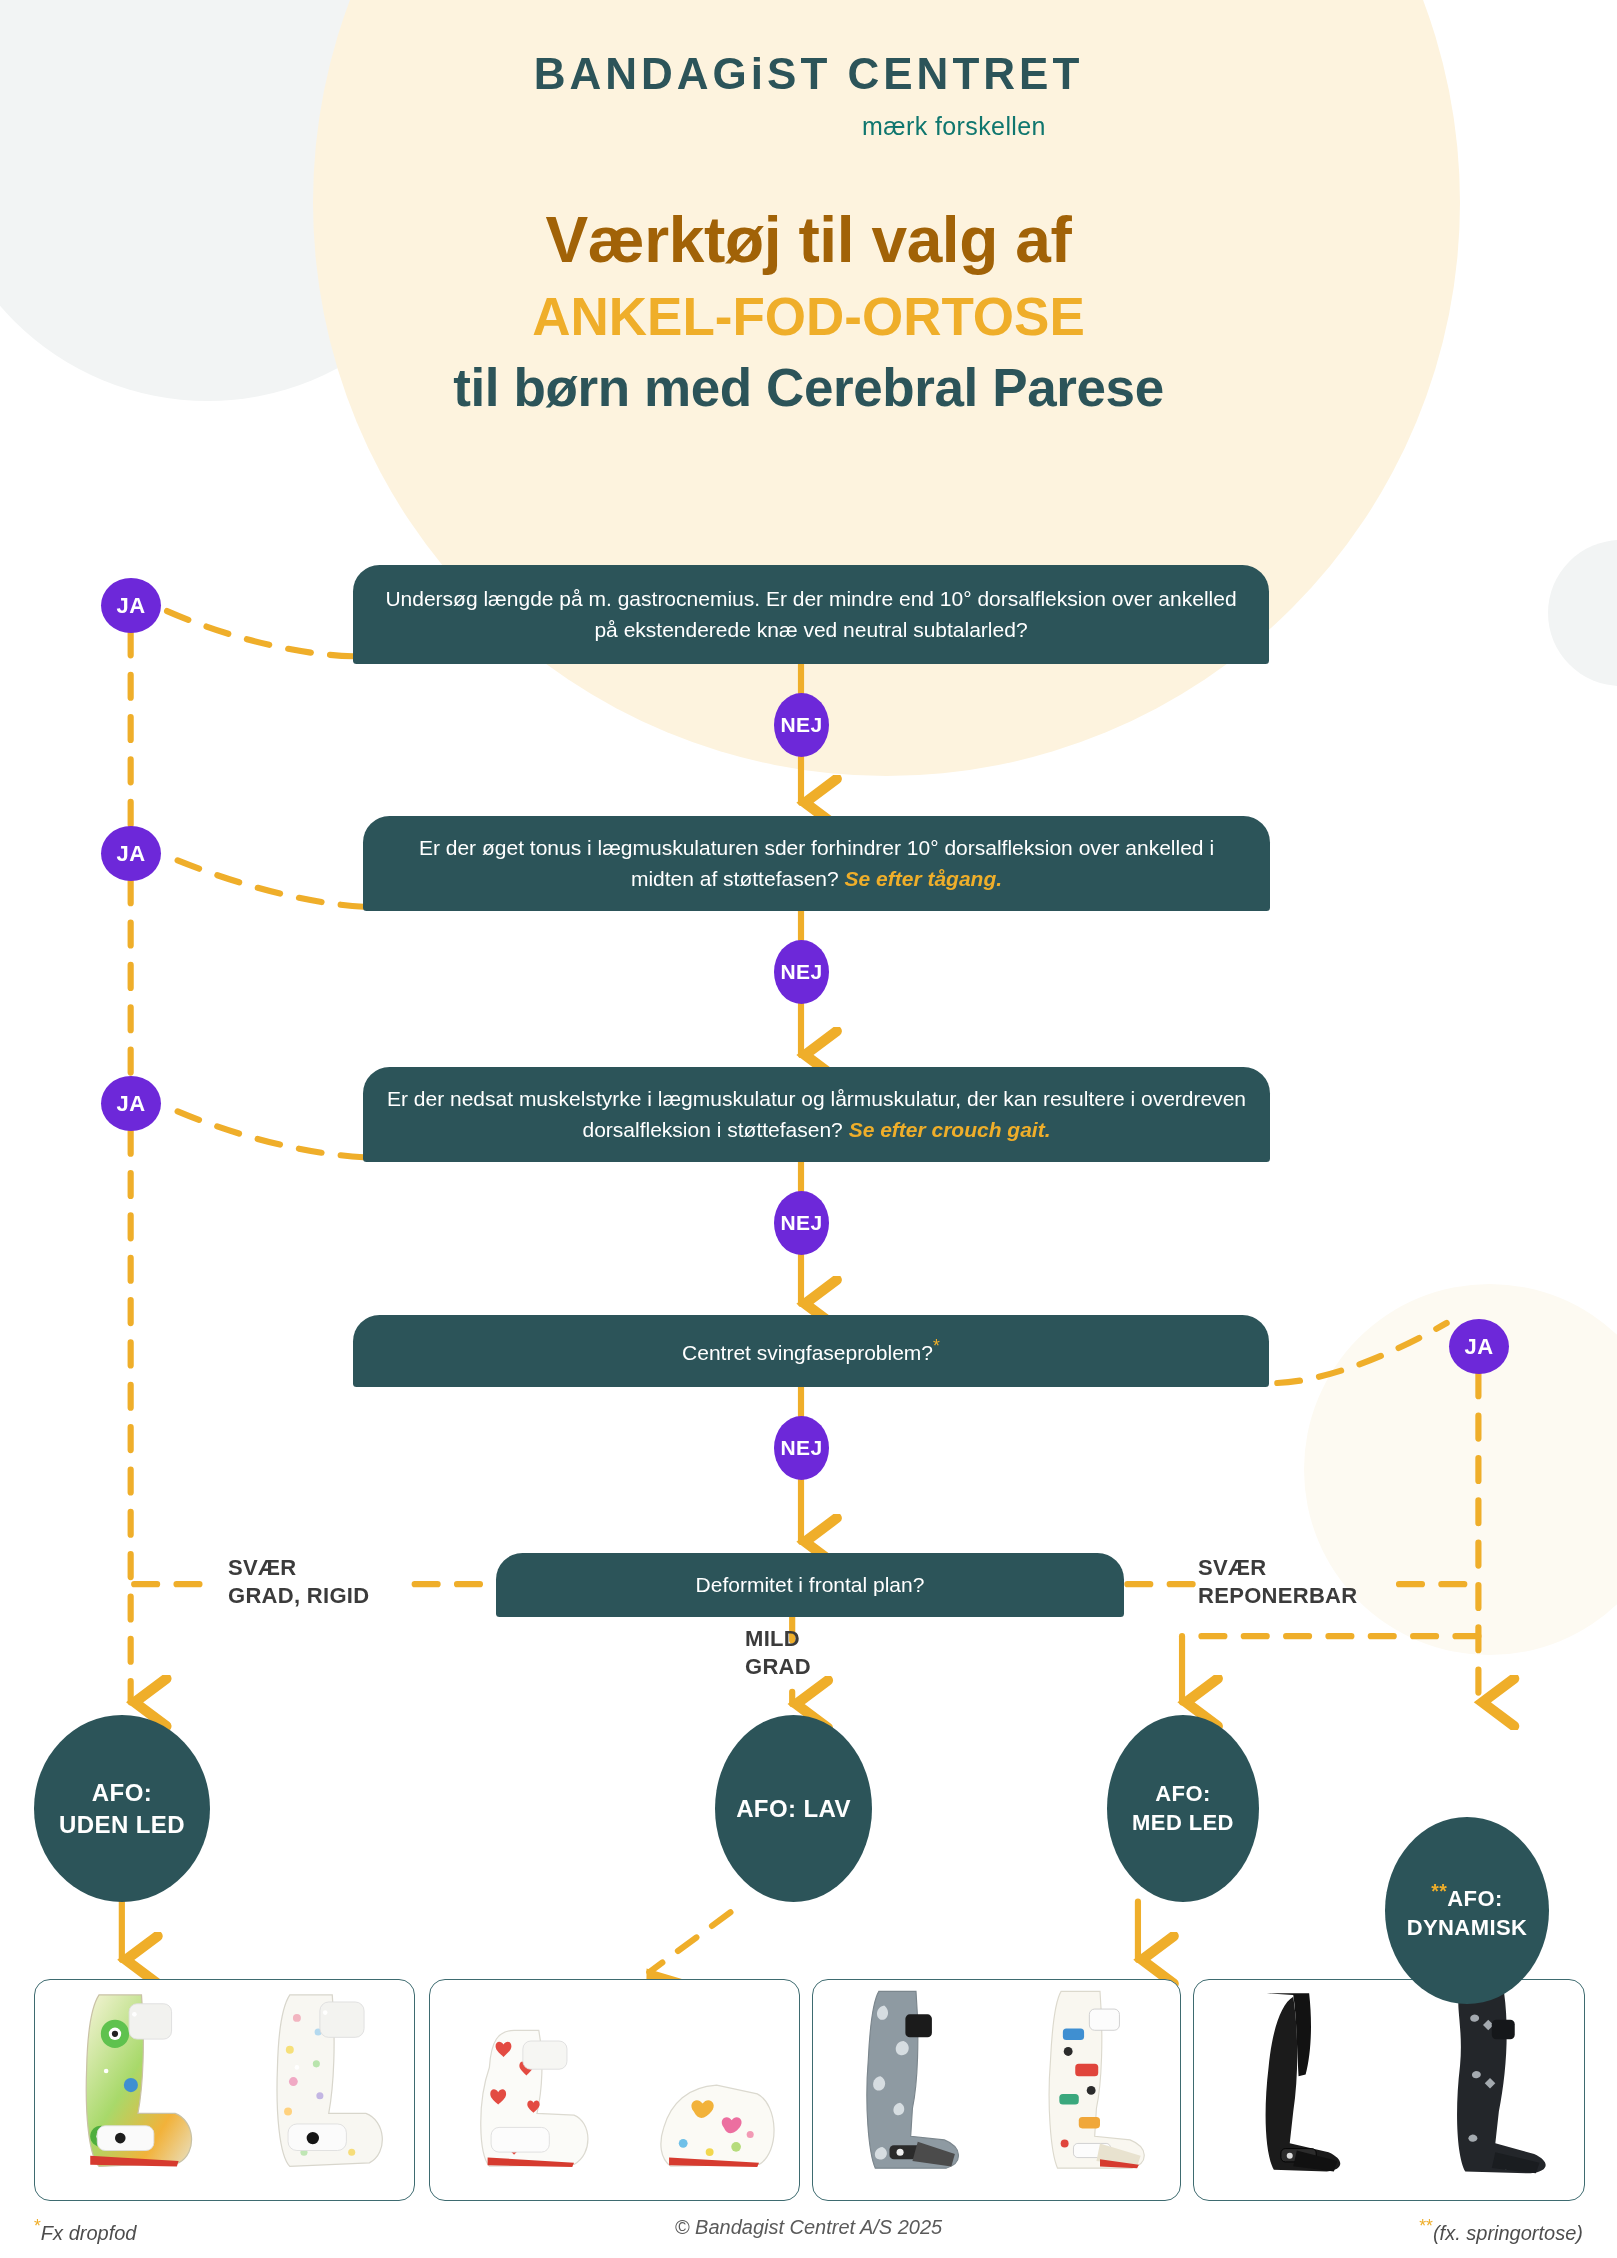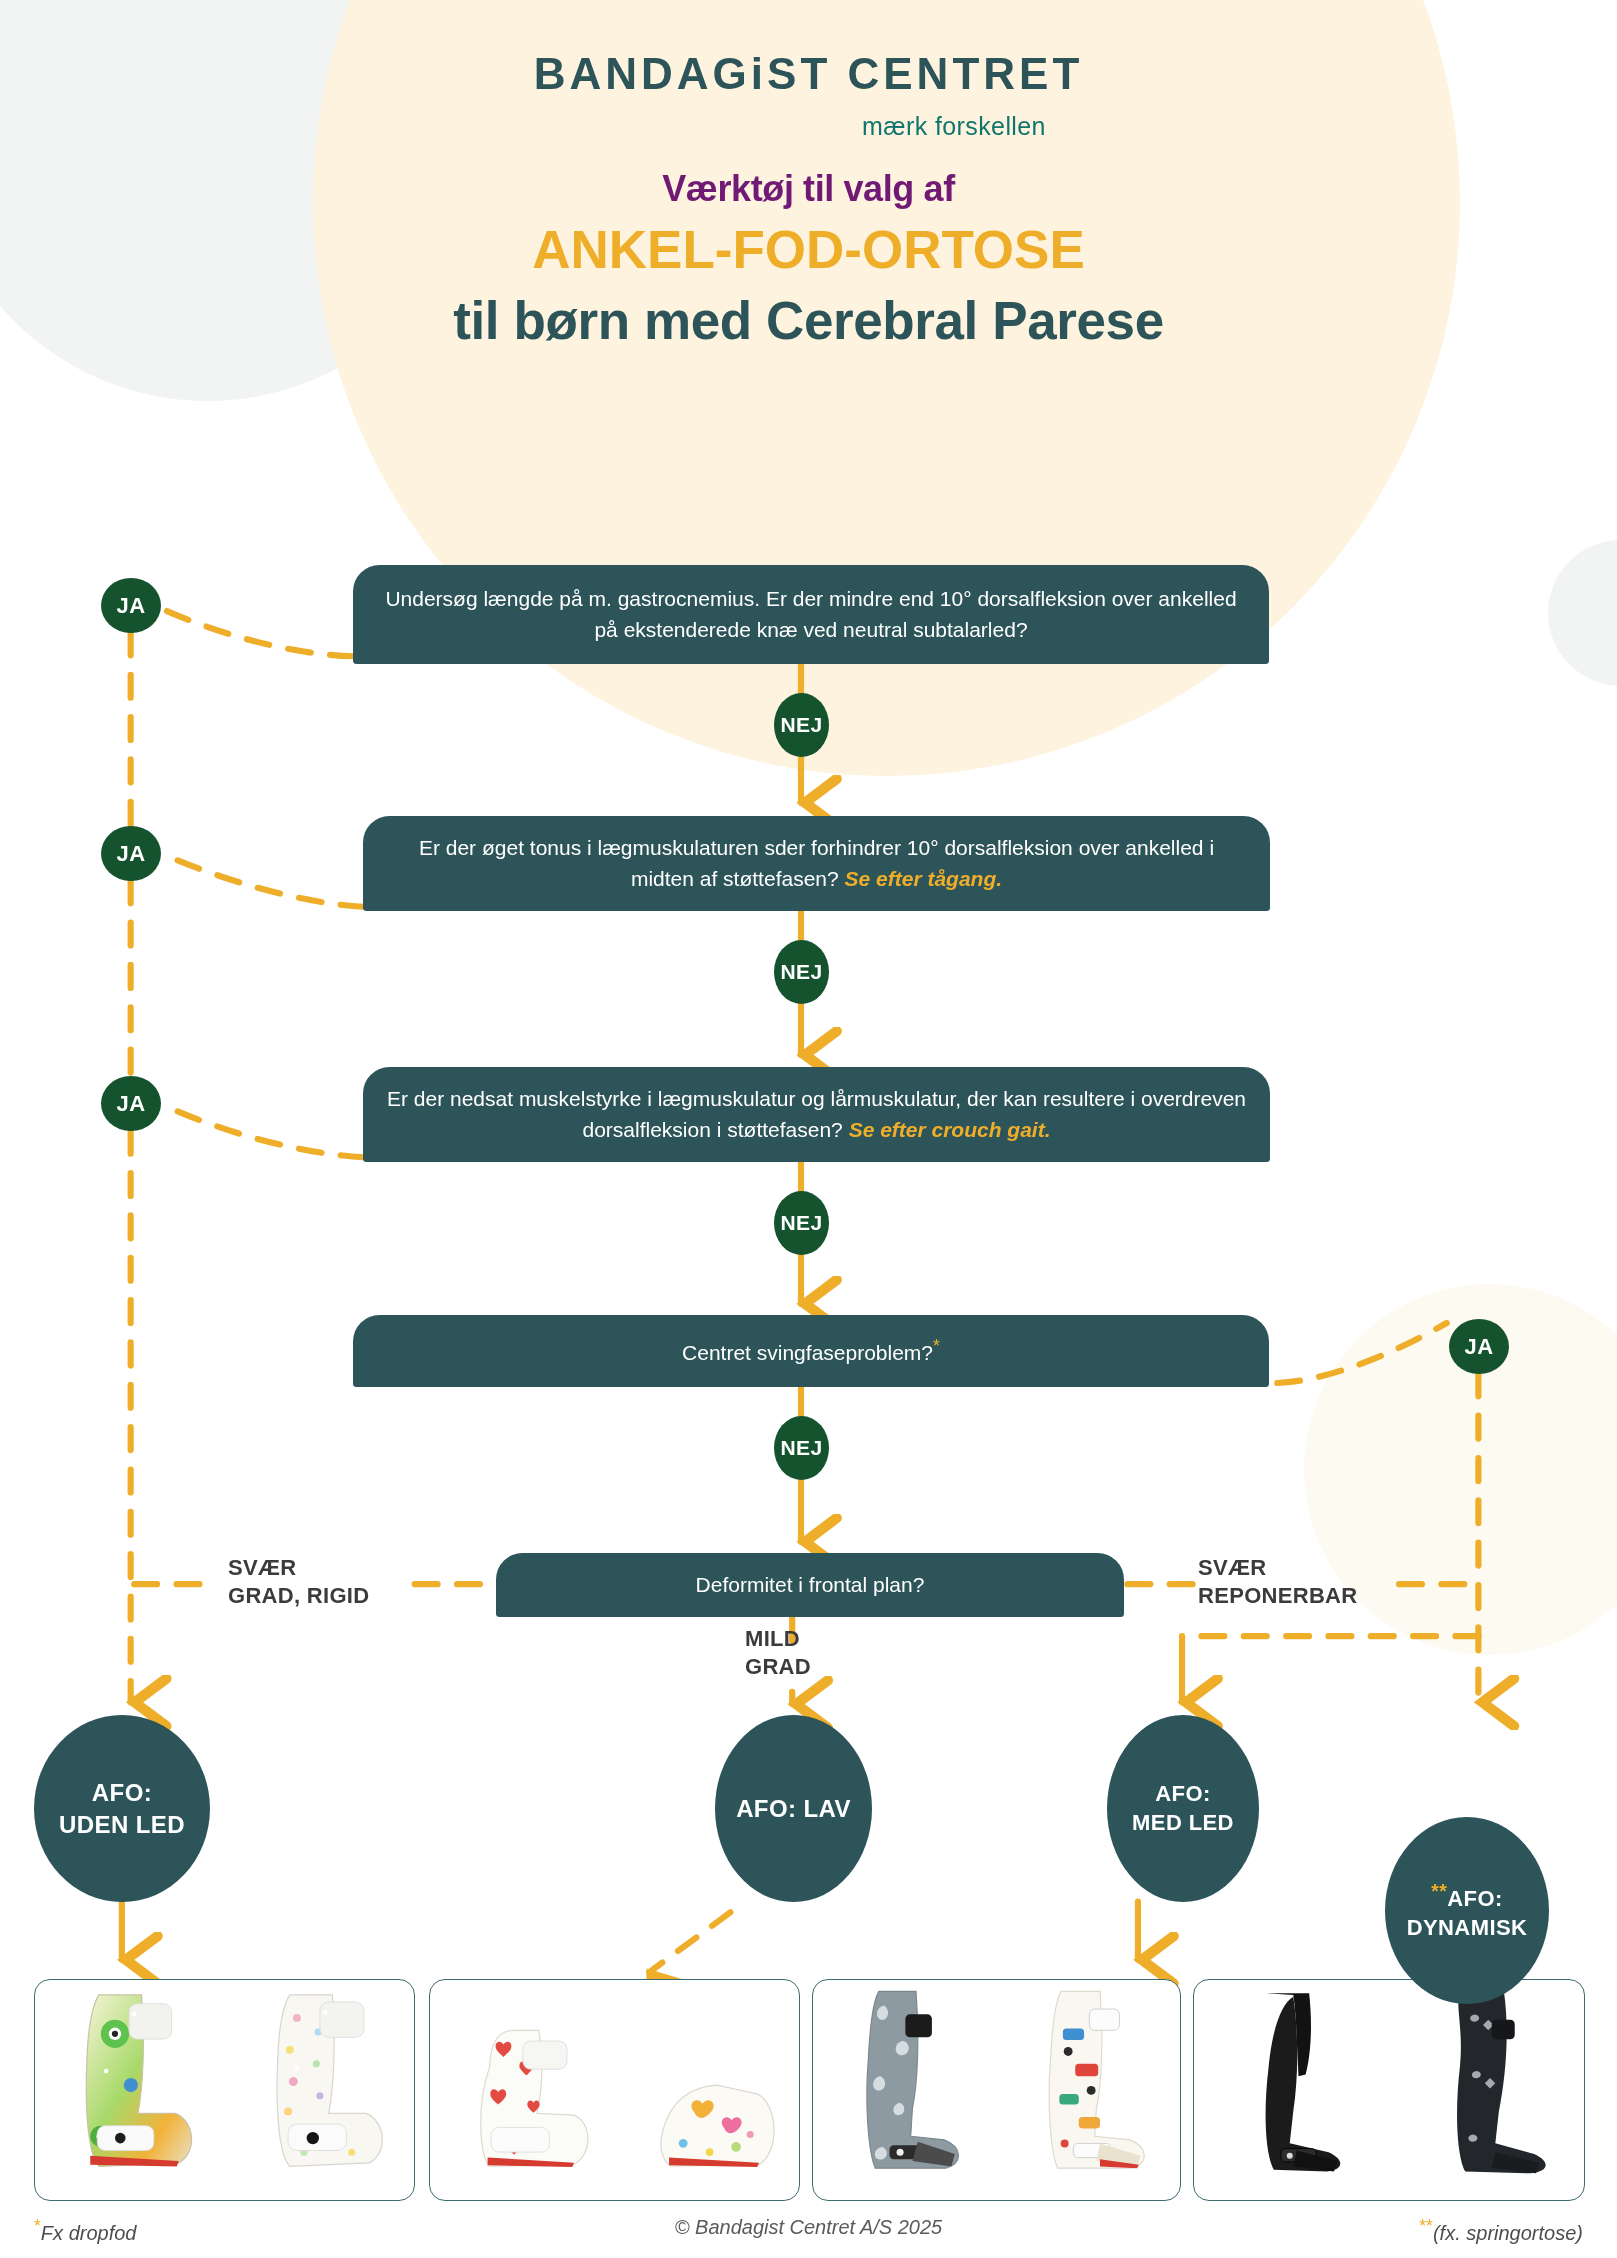--- a/index.html
+++ b/index.html
@@ -30,21 +30,21 @@
     line-height: 1;
   }
   .logo-word .lower { text-transform: none; }
   .logo-tag {
     margin-top: 16px;
     margin-left: 291px;
     font-size: 25px;
     color: #0f766e;
     letter-spacing: 0.4px;
   }
-  .title-1 { margin-top: 27px; font-size: 36px; font-weight: bold; color: #701a75; letter-spacing: -0.4px; }
+  .title-1 { margin-top: 62px; font-size: 64px; font-weight: bold; color: #a16207; letter-spacing: -0.4px; }
   .title-2 { margin-top: 8.8px; font-size: 53px; font-weight: bold; color: #efae2a; letter-spacing: 0px; }
   .title-3 { margin-top: 10.6px; font-size: 53px; font-weight: bold; color: #2c5459; letter-spacing: -0.4px; }
 
   
   .qbox {
     position: absolute; z-index: 4;
     background: #2c5459;
     color: #ffffff;
     border-radius: 26.5px 26.5px 3.5px 3.5px;
     display: flex; align-items: center; justify-content: center;
@@ -58,21 +58,21 @@
 
   #q1 { left: 353px; top: 565px;  width: 916px; height: 99px; }
   #q2 { left: 363px; top: 816px;  width: 907px; height: 95px; }
   #q3 { left: 363px; top: 1067px; width: 907px; height: 95px; }
   #q4 { left: 353px; top: 1315px; width: 916px; height: 72px; }
   #q5 { left: 496px; top: 1553px; width: 628px;  height: 64px; }
 
   
   .pill {
     position: absolute; z-index: 6;
-    background: #14532d; color: #ffffff;
+    background: #6d28d9; color: #ffffff;
     border-radius: 50%;
     display: flex; align-items: center; justify-content: center;
     font-weight: bold; font-size: 22px;
     letter-spacing: 0.4px;
   }
   .pill.ja  { width: 60px;  height: 55px; }
   .pill.nej { width: 55px;  height: 64px; font-size: 21px; }
 
   #ja1 { left: 101px; top: 578px; }
   #ja2 { left: 101px; top: 826px; }

